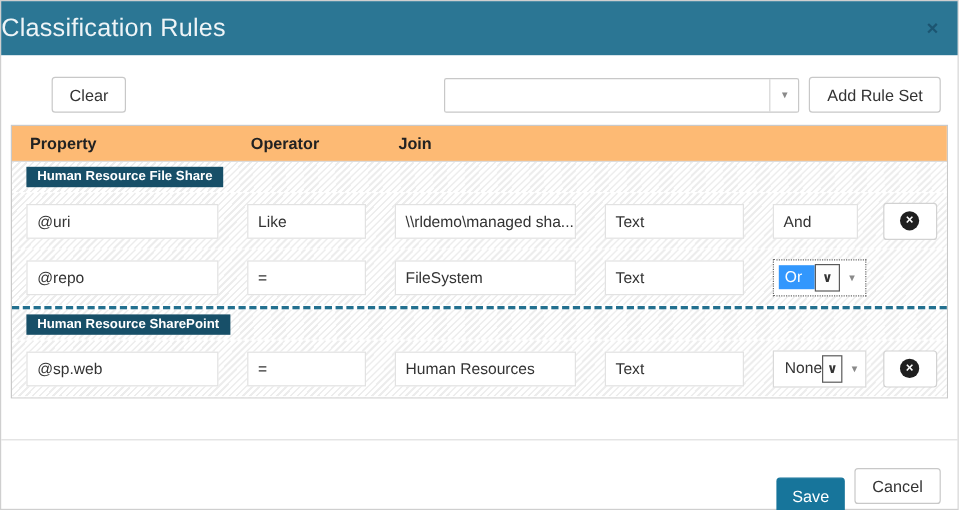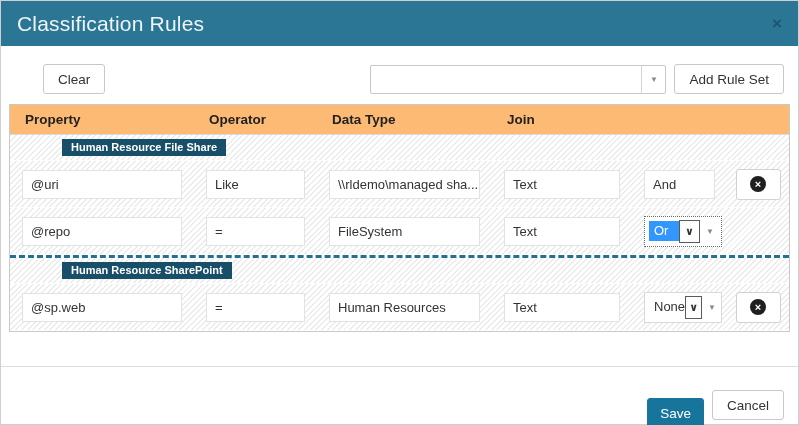--- a/index.html
+++ b/index.html
@@ -15,21 +15,21 @@
     border: 1px solid #cfcfcf;
     background: #fff;
     position: relative;
   }
 
   
   .dialog-header {
     height: 45px;
     background: #2b7694;
     display: flex; align-items: center;
-    padding: 0 16px 0 16px;
+    padding: 0 16px 0 0;
   }
   .dialog-title {
     color: #eef4f7;
     font-size: 21px;
     font-weight: 400;
     letter-spacing: .2px;
     flex: 1;
   }
   .close-icon {
     color: #1c5571;
@@ -110,21 +110,20 @@
     padding-left: 12px;
     border-bottom: 1px solid rgba(255,255,255,.9);
   }
   .group-badge {
     background: #174f68;
     color: #fff;
     font-size: 11px;
     font-weight: bold;
     padding: 2px 9px 3px 9px;
     white-space: nowrap;
-    margin-left: 40px;
   }
   .rule-row { height: 47px; border-bottom: 1px solid rgba(255,255,255,.9); }
   .cell { padding: 0 12px; display: flex; align-items: flex-start; }
   .field {
     width: 100%;
     height: 29px;
     background: #fff;
     border: 1px solid #e2e2e2;
     line-height: 27px;
     padding: 0 8px;
@@ -224,21 +223,20 @@
       </div>
       <button class="btn">Add Rule Set</button>
     </div>
   </div>
 
   <div class="rules-table">
 
     <div class="trow table-header">
       <div class="hcell">Property</div>
       <div class="hcell">Operator</div>
-      <div class="hcell">Data Type</div>
       <div class="hcell">Join</div>
       <div class="hcell"></div>
     </div>
 
     <div class="group-row hatch">
       <span class="group-badge">Human Resource File Share</span>
     </div>
 
     <div class="trow rule-row hatch">
       <div class="cell">

